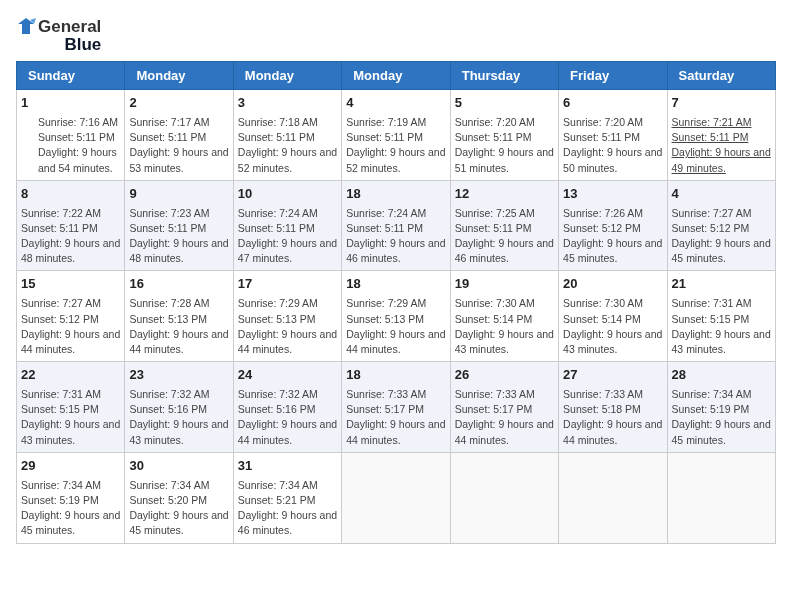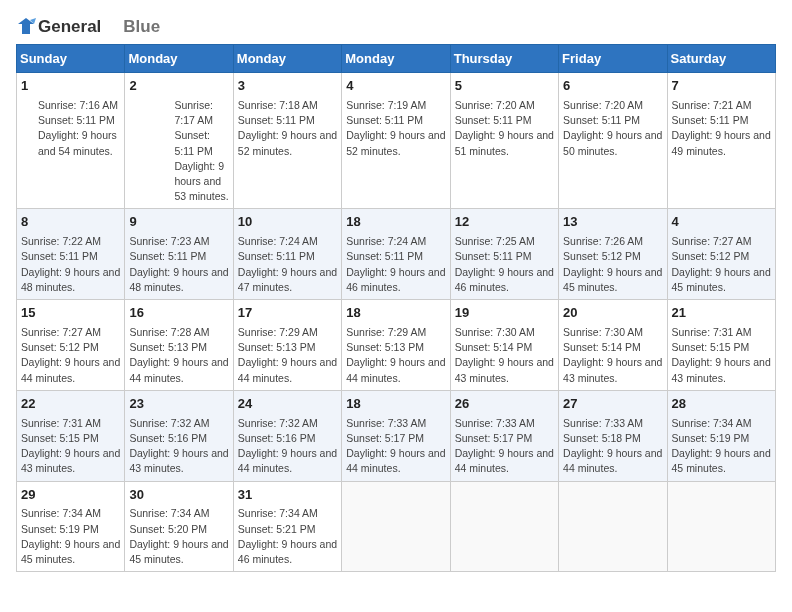--- a/index.html
+++ b/index.html
@@ -34,21 +34,21 @@
       color: #555;
     }
     .calendar-table {
       width: 100%;
       border-collapse: collapse;
       font-size: 11px;
     }
     .calendar-table thead th {
       background-color: #2e74c0;
       color: #fff;
-      padding: 6px 3px;
+      padding: 6px 11px;
       text-align: left;
       font-size: 13px;
       font-weight: bold;
       border: 1px solid #2266aa;
     }
     .calendar-table tbody td {
       border: 1px solid #ccc;
       vertical-align: top;
       padding: 4px;
       width: 108px;
@@ -73,29 +73,29 @@
     }
     .empty-cell {
       background: #f9f9f9 !important;
     }
   </style>
 </head>
 <body>
 
 <div class="header-area">
   <div class="logo">
-  <div style="display:flex;flex-direction:row;align-items:center">
+  <div style="display:flex;flex-direction:column;align-items:flex-end">
     <div style="display:flex;align-items:center;gap:2px">
       <svg width="20" height="20" viewBox="0 0 20 20">
         <polygon points="10,2 18,8 14,8 14,18 6,18 6,8 2,8" fill="#2e74c0"></polygon>
         <polygon points="14,4 20,2 18,8" fill="#5ba0e0"></polygon>
       </svg>
       <span style="font-size:17px;font-weight:bold;color:#333;line-height:1">General</span>
     </div>
-    <span style="font-size:17px;font-weight:bold;color:#737373;line-height:1;margin-left:22px">Blue</span>
+    <span style="font-size:17px;font-weight:bold;color:#0f172a;line-height:1;margin-left:22px">Blue</span>
   </div>
 </div>
   <div class="title-area">
     <div class="main-title"></div>
     <div class="subtitle"></div>
   </div>
 </div>
 
 <table class="calendar-table">
   <thead>
@@ -112,21 +112,21 @@
   <tbody id="calendar-body">
       <tr>
         <td>
           <span class="day-number">1</span>
           <div class="day-info" style="white-space: pre-line; margin-left: 17px;">Sunrise: 7:16 AM
 Sunset: 5:11 PM
 Daylight: 9 hours and 54 minutes.</div>
         </td>
         <td>
           <span class="day-number">2</span>
-          <div class="day-info" style="white-space: pre-line; margin-left: 45px;">Sunrise: 7:17 AM
+          <div class="day-info" style="white-space: pre-line;">Sunrise: 7:17 AM
 Sunset: 5:11 PM
 Daylight: 9 hours and 53 minutes.</div>
         </td>
         <td>
           <span class="day-number">3</span>
           <div class="day-info" style="white-space: pre-line;">Sunrise: 7:18 AM
 Sunset: 5:11 PM
 Daylight: 9 hours and 52 minutes.</div>
         </td>
         <td>
@@ -142,21 +142,21 @@
 Daylight: 9 hours and 51 minutes.</div>
         </td>
         <td>
           <span class="day-number">6</span>
           <div class="day-info" style="white-space: pre-line;">Sunrise: 7:20 AM
 Sunset: 5:11 PM
 Daylight: 9 hours and 50 minutes.</div>
         </td>
         <td>
           <span class="day-number">7</span>
-          <div class="day-info" style="white-space: pre-line;">Sunrise: 7:21 AM
+          <div class="day-info" style="white-space: pre-line; text-decoration: underline;">Sunrise: 7:21 AM
 Sunset: 5:11 PM
 Daylight: 9 hours and 49 minutes.</div>
         </td>
       </tr>
       <tr>
         <td>
           <span class="day-number">8</span>
           <div class="day-info" style="white-space: pre-line;">Sunrise: 7:22 AM
 Sunset: 5:11 PM
 Daylight: 9 hours and 48 minutes.</div>

